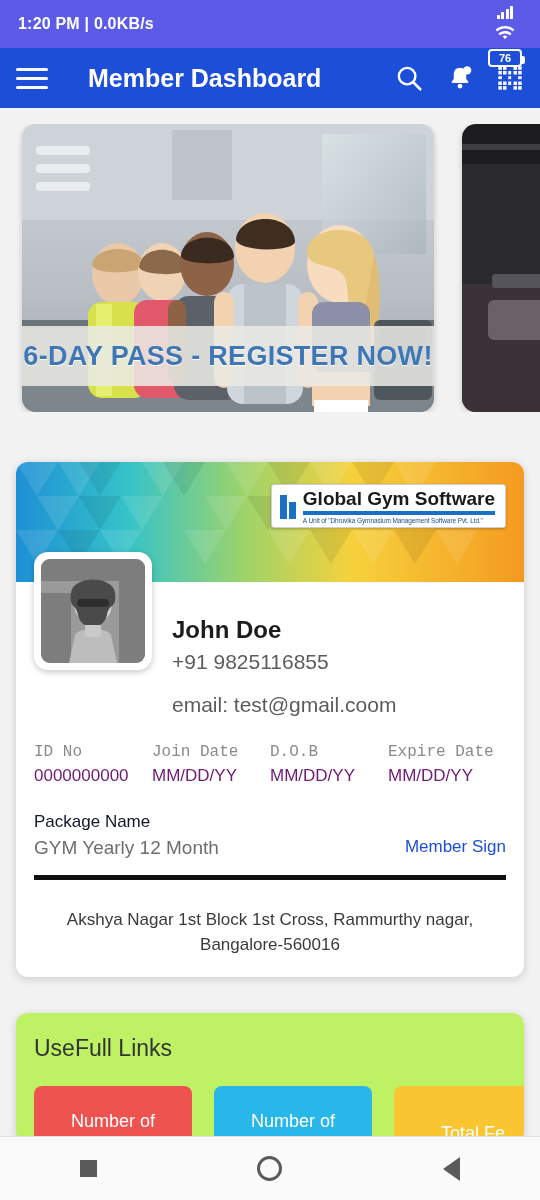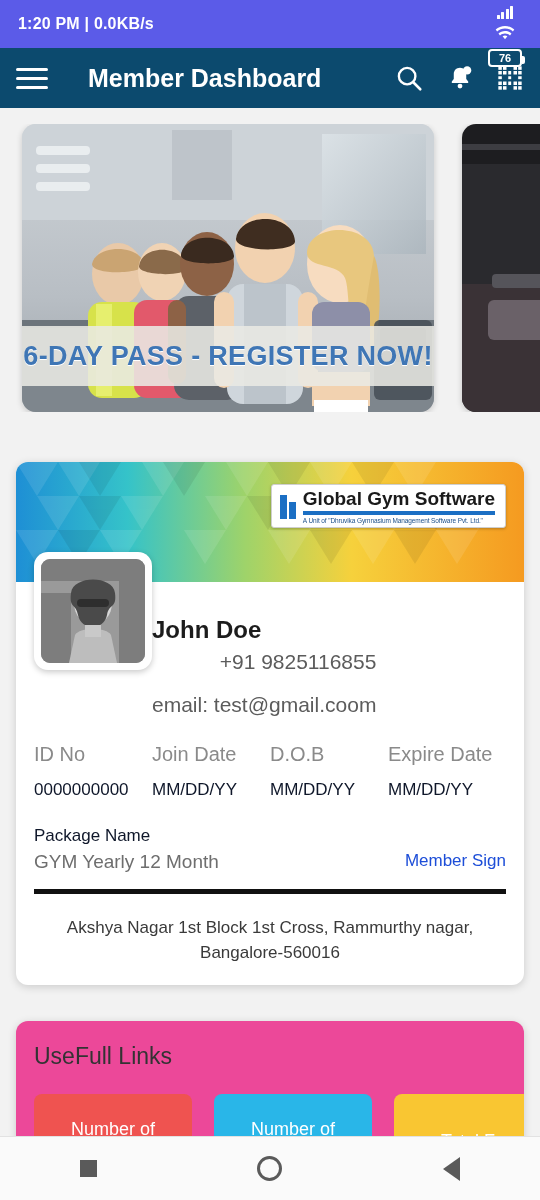--- a/index.html
+++ b/index.html
@@ -25,21 +25,21 @@
   .sig i:nth-child(3){height:10px;} .sig i:nth-child(4){height:13px;}
   .batt {
     border:2px solid #fff; border-radius:4px; width:34px; height:18px;
     font-size:11px; font-weight:bold; display:flex; align-items:center;
     justify-content:center; position:relative; color:#fff;
   }
   .batt:after{content:"";position:absolute;right:-5px;top:5px;width:3px;height:8px;background:#fff;border-radius:0 2px 2px 0;}
 
   
   .appbar {
-    height:60px; background:#0c4a6e; color:#fff;
+    height:60px; background:#1d4ed8; color:#fff;
     display:flex; align-items:center; padding:0 16px; gap:18px;
   }
   .hamburger { width:32px; display:flex; flex-direction:column; gap:6px; cursor:pointer; }
   .hamburger span { display:block; height:3px; background:#fff; border-radius:2px; }
   .appbar-title { font-size:25px; font-weight:bold; margin-left:22px; flex:1; }
   .appbar-actions { display:flex; align-items:center; gap:22px; }
 
   
   .carousel {
     margin-top:16px; padding-left:22px; display:flex; gap:28px;
@@ -79,49 +79,49 @@
   .logo-mark i:nth-child(1){width:7px;height:24px;}
   .logo-mark i:nth-child(2){width:7px;height:17px;}
   .logo-text-main { font-size:19px; font-weight:bold; color:#1a1a1a; line-height:1; }
   .logo-text-sub {
     font-size:6.5px; color:#1b4f8a; margin-top:2px; letter-spacing:-.1px;
     white-space:nowrap;
   }
   .logo-underline { height:4px; background:#1b6fc4; margin-top:2px; }
 
   .idcard-body { padding:0 18px 0; position:relative; }
-  .avatar-row { display:flex; align-items:flex-start; margin-top:-58px; }
+  .avatar-row { display:flex; align-items:flex-start; gap:20px; margin-top:-58px; }
   .avatar {
     width:118px; height:118px; border-radius:14px; background:#fff;
     padding:7px; box-shadow:0 2px 6px rgba(0,0,0,.22); flex:0 0 auto;
   }
   .avatar-img { width:100%; height:100%; border-radius:9px; overflow:hidden; position:relative; }
   .person-info { padding-top:64px; }
   .person-name { font-size:24px; font-weight:bold; color:#1c1c1c; }
-  .person-phone { font-size:21px; color:#5c5c5c; margin-top:6px;text-align:right; }
+  .person-phone { font-size:21px; color:#5c5c5c; margin-top:6px; }
   .person-email { font-size:21px; color:#5c5c5c; margin-top:19px; }
 
   .fields { display:flex; margin-top:26px; }
   .field { flex:1; }
-  .field-label { font-size:20px; color:#8a8a8a; }
-  .field-value { font-size:17px; color:#0f172a; margin-top:14px; }
+  .field-label { font-size:16px; color:#8a8a8a;font-family:Liberation Mono, monospace; }
+  .field-value { font-size:17px; color:#701a75; margin-top:5px; }
   .pkg-row { display:flex; margin-top:26px; align-items:flex-end; }
   .pkg-col { flex:1; }
   .pkg-label { font-size:17px; color:#0f172a; }
   .pkg-value { font-size:19px; color:#6e6e6e; margin-top:5px; }
   .sign-label { font-size:17px; color:#1d4ed8; padding-bottom:2px; }
   .black-divider { height:5px; background:#111; margin:16px 0 0; }
   .address {
     font-size:17px; color:#3a3a3a; text-align:center; line-height:1.45;
-    padding:22px 24px 20px;
+    padding:28px 24px 20px;
   }
 
   
   .links-card {
-    margin:36px 16px 0; background:#ec4899; border-radius:12px;
+    margin:36px 16px 0; background:#bef264; border-radius:12px;
     box-shadow:0 2px 8px rgba(0,0,0,.16); padding:22px 18px 0;
     height:130px; overflow:hidden;
   }
   .links-title { font-size:23px; color:#333; }
   .chips { display:flex; gap:22px; margin-top:24px; }
   .chip {
     width:158px; height:94px; border-radius:8px; flex:0 0 auto;
     color:#fff; font-size:18px; text-align:center; line-height:1.35;
     display:flex; align-items:center; justify-content:center; padding:0 10px;
   }

